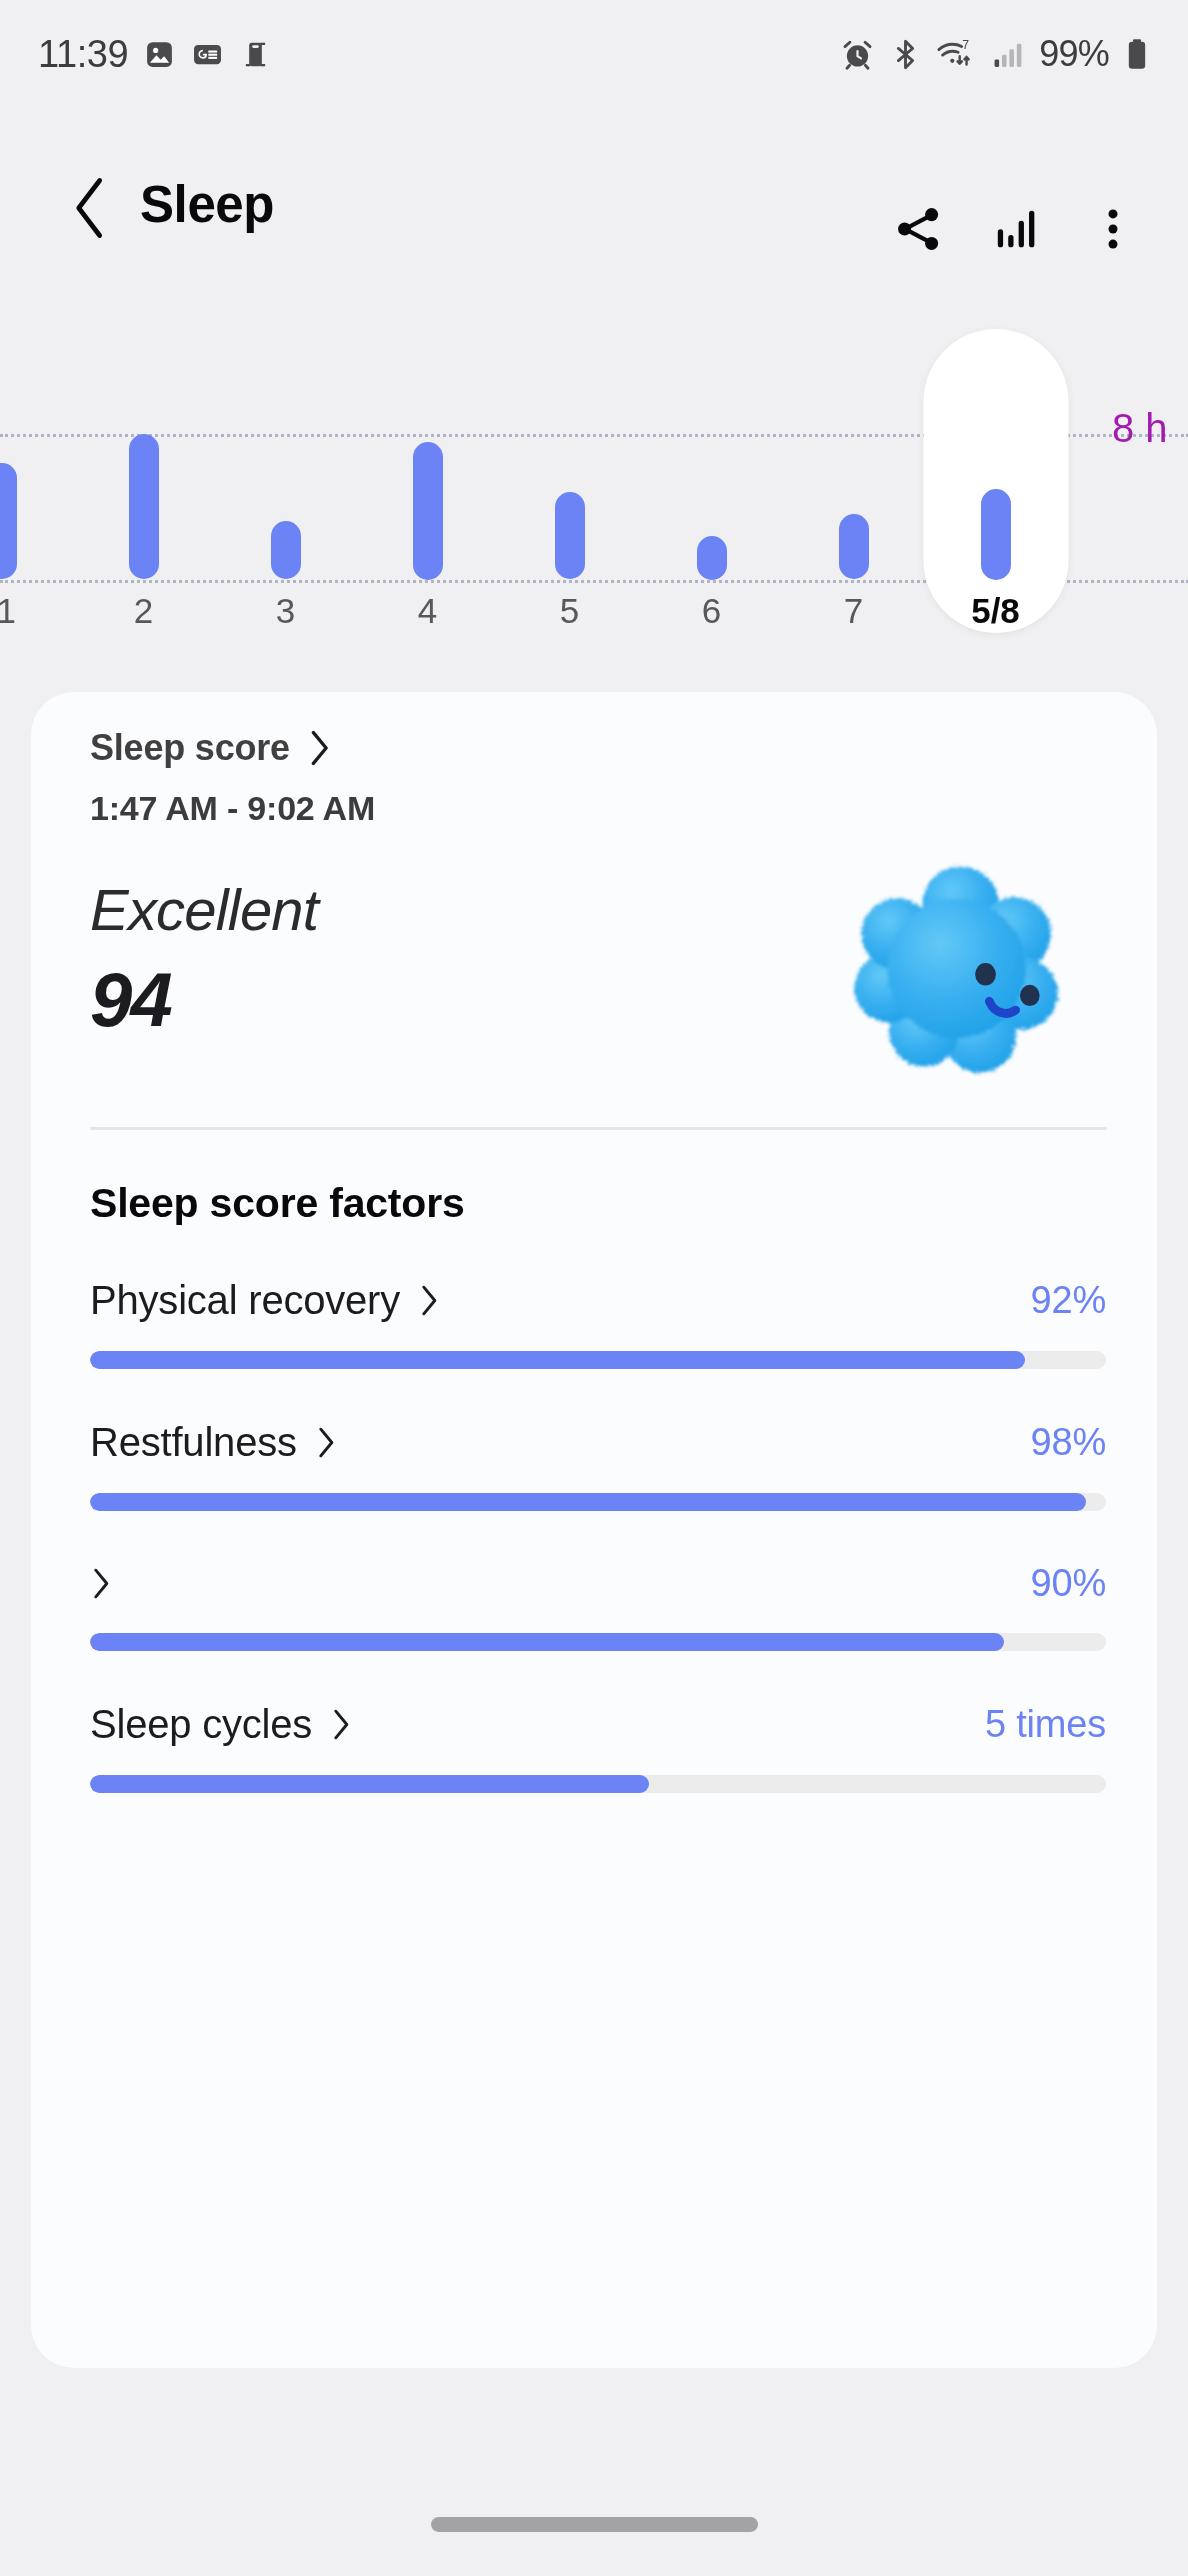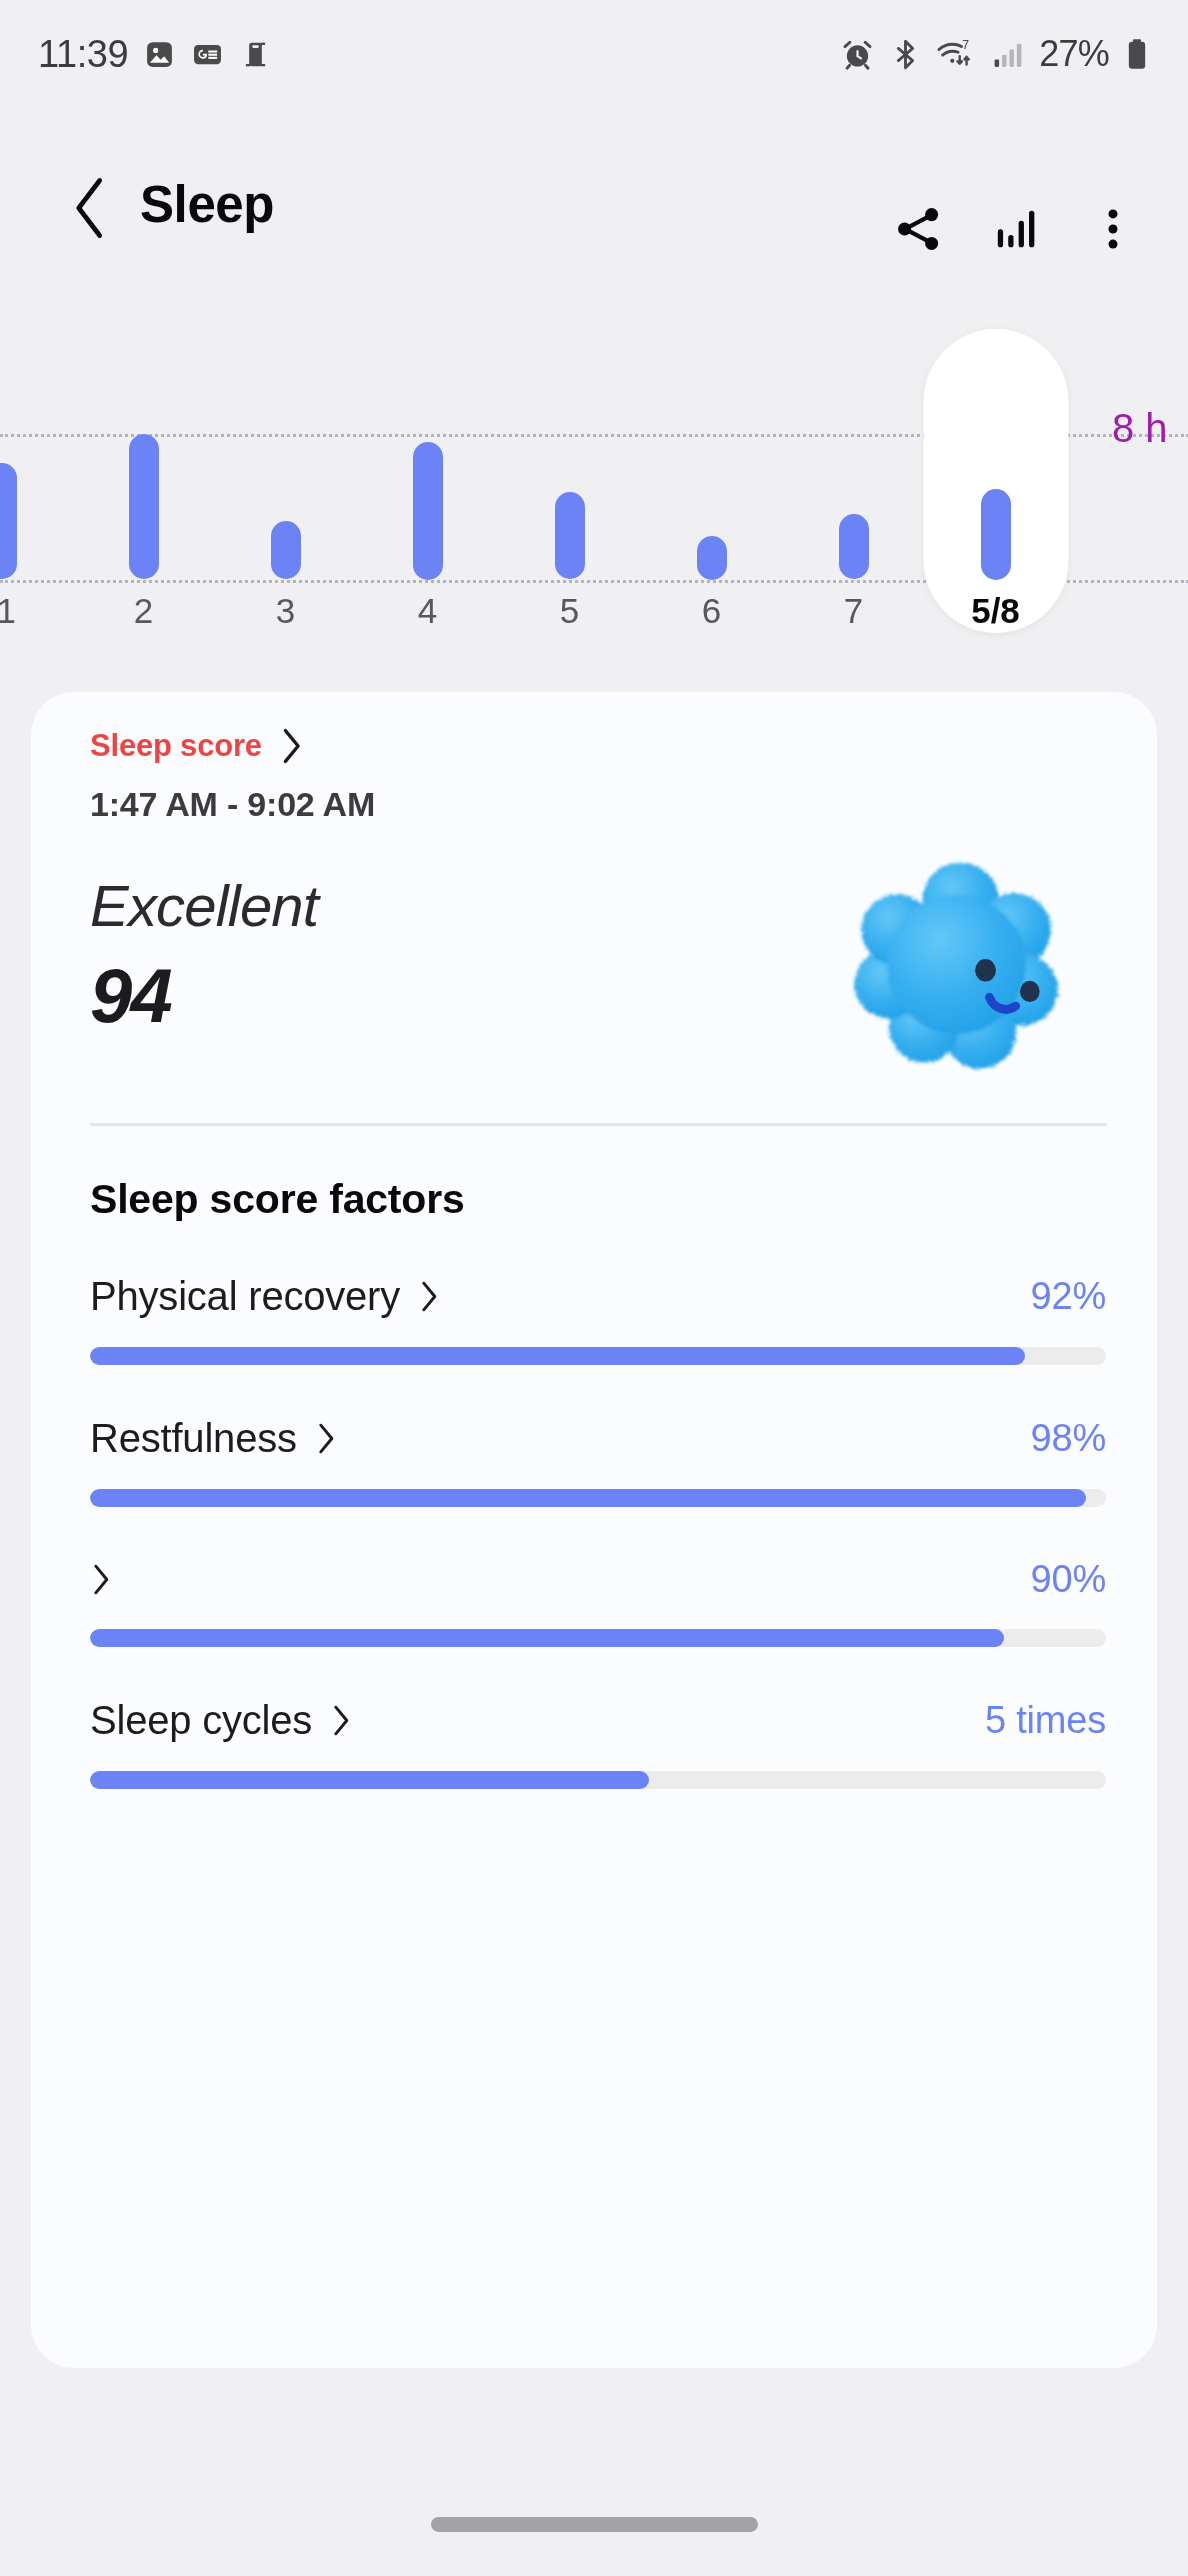--- a/index.html
+++ b/index.html
@@ -77,21 +77,21 @@
   }
 
   
   .card{
     position:absolute; left:31px; top:692px; width:1126px; height:1676px;
     background:#fbfcfe; border-radius:43px;
   }
   .card-pad{ padding:35px 51px 0 59px; }
 
   .row-title{ display:flex; align-items:center; gap:16.5px; }
-  .sleep-score-title{ font-size:31px; font-weight:700; color:#ef4444; letter-spacing:-0.2px; }
+  .sleep-score-title{ font-size:36px; font-weight:700; color:#404040; letter-spacing:-0.2px; }
   .sleep-range{ margin-top:20px; font-size:34px; color:#3c3c3e; letter-spacing:-0.2px;font-weight:bold; }
 
   .score-block{ position:relative; margin-top:48px; height:223px;font-style:italic; }
   .score-word{ font-size:58px; color:#2b2b2f; letter-spacing:-0.8px; }
   .score-num{ font-size:76px; font-weight:700; color:#1c1c20; letter-spacing:-1.7px; margin-top:13.2px; }
 
   .mascot{ position:absolute; right:30px; top:-23px; width:231px; height:231px; }
 
   .divider{
     margin:28px 0 0 0; height:3.3px; background:#e4e5e8; border-radius:1.7px;
@@ -182,21 +182,21 @@
         </svg>
       </span>
       <span class="icon-sq">
         <svg width="35" height="33" viewBox="0 0 24 24">
             <rect x="2.6" y="15.6" width="3.3" height="5.4" rx="1" fill="#4a4a4c"></rect>
             <rect x="8" y="12.1" width="3.3" height="8.9" rx="1" fill="#b6b6b8"></rect>
             <rect x="13.4" y="8.2" width="3.3" height="12.8" rx="1" fill="#b6b6b8"></rect>
             <rect x="18.8" y="4.2" width="3.3" height="16.8" rx="1" fill="#b6b6b8"></rect>
           </svg>
       </span>
-      <span class="sb-batt-text">27%</span>
+      <span class="sb-batt-text">99%</span>
       <span class="icon-sq">
         <svg width="28" height="35" viewBox="0 0 16 24">
             <rect x="5.2" y="1.6" width="5.6" height="2" rx="0.8" fill="#4a4a4c"></rect>
             <rect x="2.4" y="3.2" width="11.2" height="18.6" rx="2.2" fill="#4a4a4c"></rect>
           </svg>
       </span>
     </div>
   </div>
 
   <div class="header">

